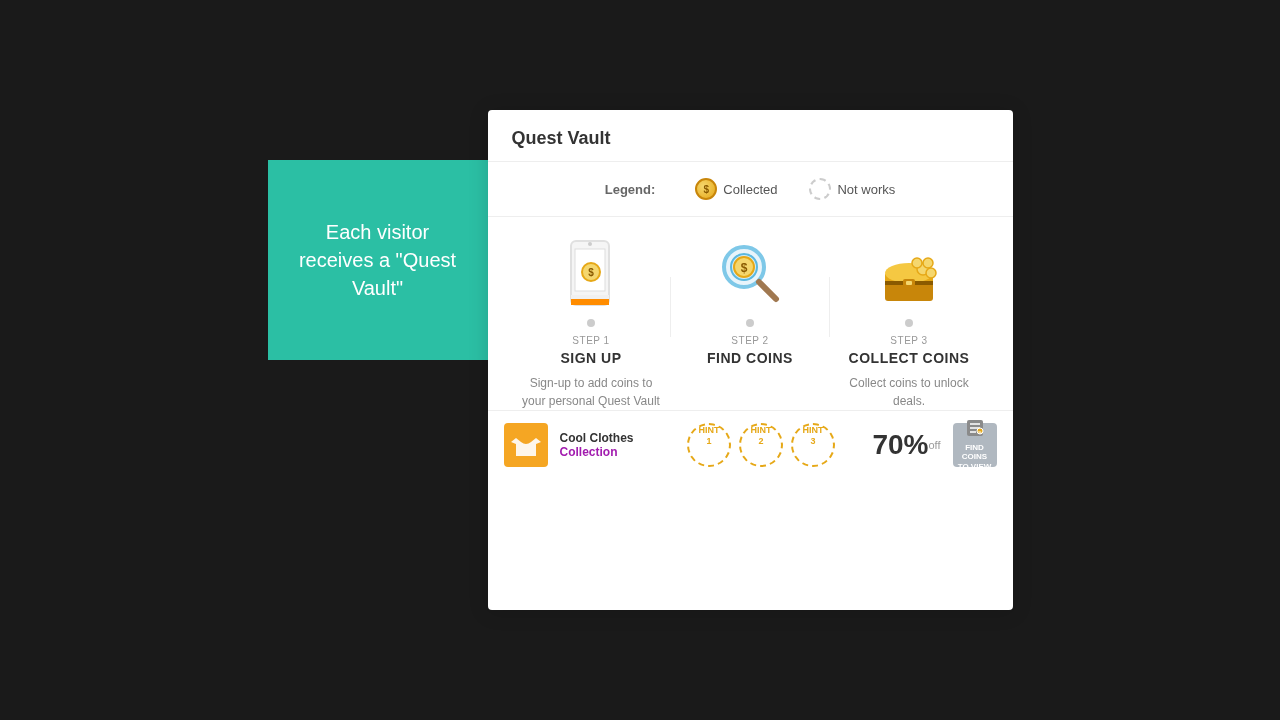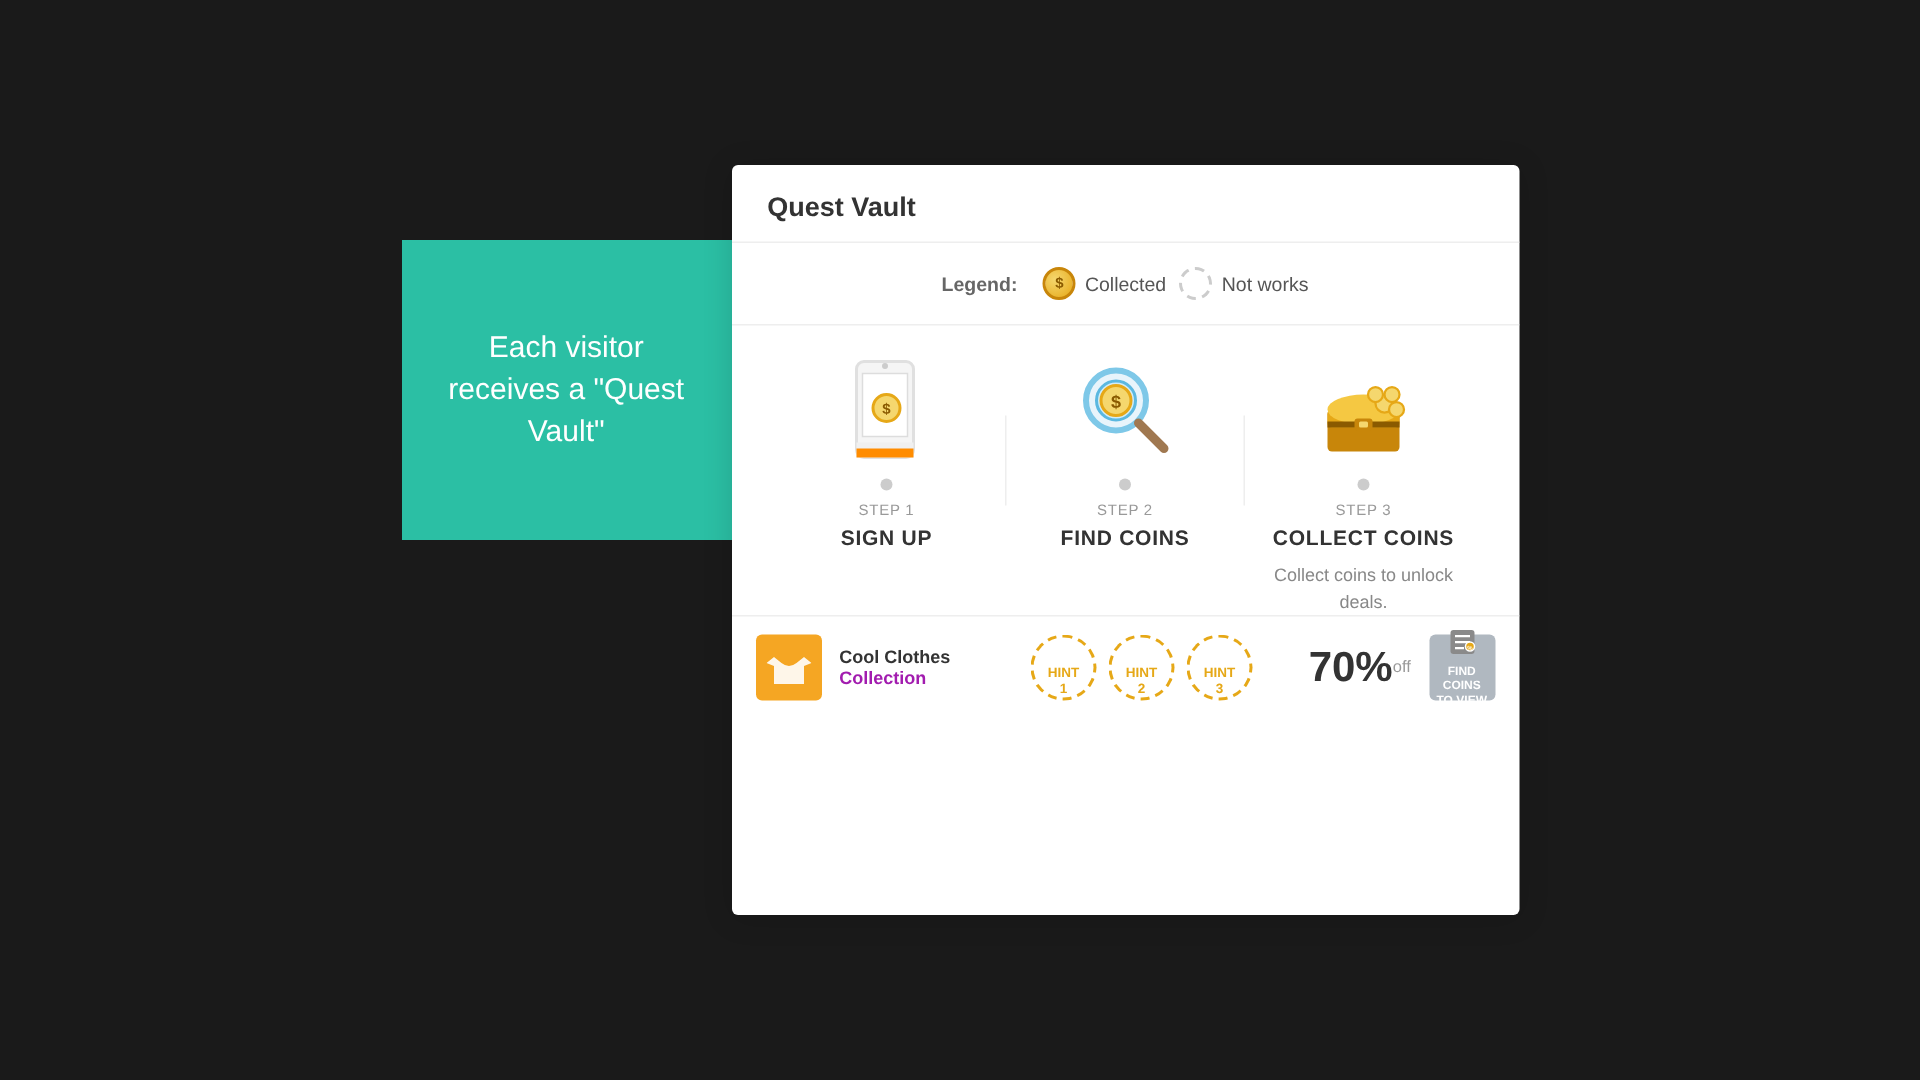--- a/index.html
+++ b/index.html
@@ -58,21 +58,21 @@
     .card-title {
       font-size: 18px;
       font-weight: 600;
       color: #333;
     }
 
     .legend-bar {
       display: flex;
       justify-content: center;
       align-items: center;
-      gap: 9px;
+      gap: 32px;
       padding: 16px 0;
       border-bottom: 1px solid #eee;
     }
 
     .legend-label {
       font-size: 13px;
       color: #666;
       font-weight: 600;
       margin-right: 8px;
     }
@@ -209,21 +209,21 @@
       flex: 1;
       justify-content: center;
     }
 
     .hint-badge {
       width: 44px;
       height: 44px;
       border-radius: 50%;
       border: 2px dashed #e6a817;
       display: flex;
-      align-items: flex-end;
+      align-items: flex-start;
       justify-content: center;
       font-size: 10px;
       color: #e6a817;
       font-weight: 700;
       text-align: center;
       line-height: 1.2;
     }
 
     .discount-block {
       display: flex;
@@ -308,20 +308,21 @@
               <circle cx="30" cy="35" r="9" fill="#f5d76e" stroke="#e6a817" stroke-width="2"></circle>
               <text x="30" y="39" text-anchor="middle" font-size="10" fill="#8a5a00" font-weight="bold">$</text>
               <rect x="10" y="58" width="38" height="10" rx="0 0 5 5" fill="#f0f0f0"></rect>
 
               <rect x="10" y="62" width="38" height="6" rx="0 0 5 5" fill="#ff8c00"></rect>
             </svg>
           </div>
           <div class="step-dot"></div>
           <div class="step-number">STEP 1</div>
           <div class="step-name">SIGN UP</div>
+          <div class="step-desc">Sign-up to add coins to your personal Quest Vault</div>
         </div>
 
         <div class="step">
           <div class="step-icon">
             <svg width="72" height="72" viewBox="0 0 72 72" xmlns="http://www.w3.org/2000/svg">
 
               <circle cx="30" cy="30" r="20" fill="#e8f4fb" stroke="#7ec8e8" stroke-width="4"></circle>
               <circle cx="30" cy="30" r="13" fill="#d0ecf8" stroke="#5bb8e0" stroke-width="2"></circle>
               <circle cx="30" cy="30" r="10" fill="#f5d76e" stroke="#e6a817" stroke-width="2"></circle>
               <text x="30" y="35" text-anchor="middle" font-size="12" fill="#8a5a00" font-weight="bold">$</text>

